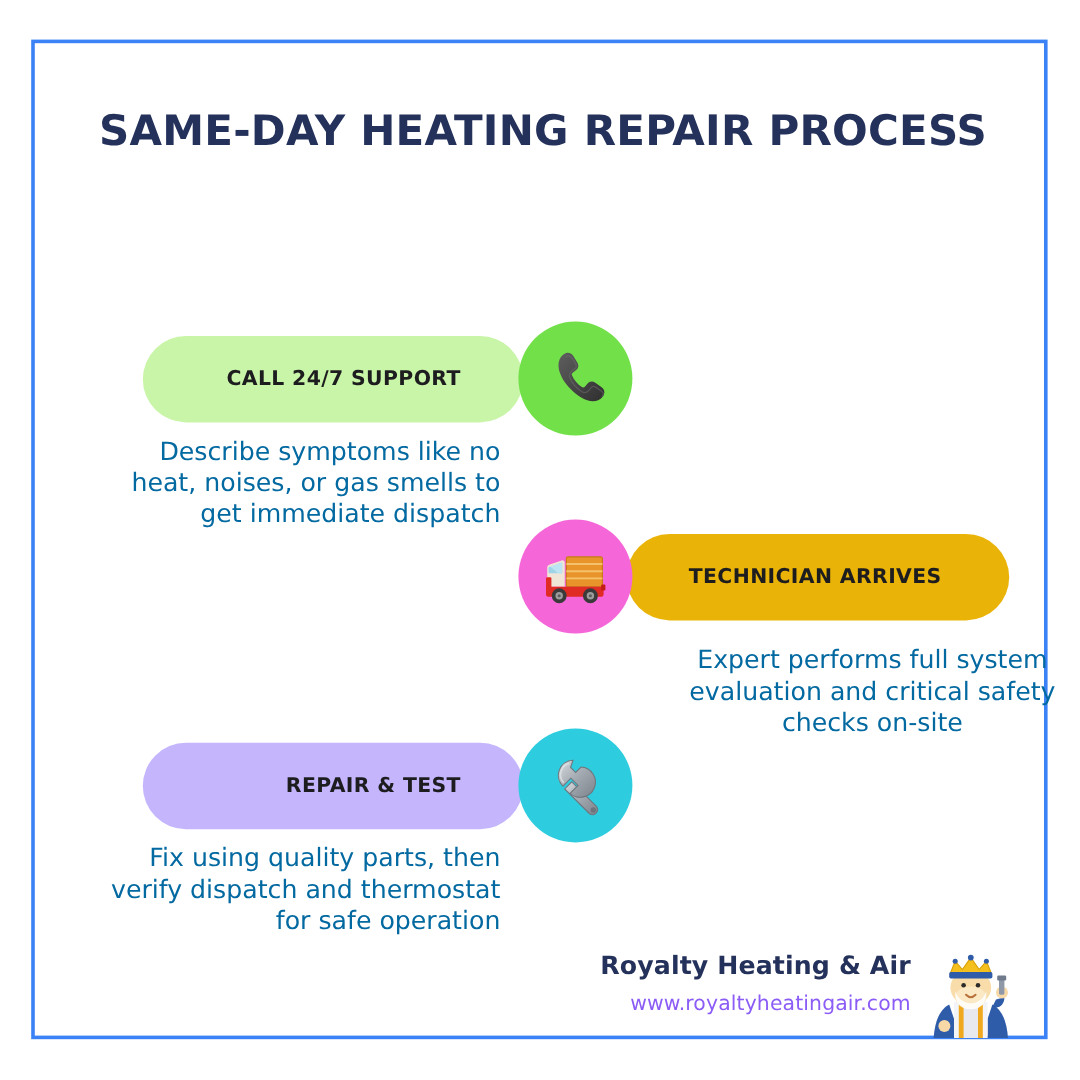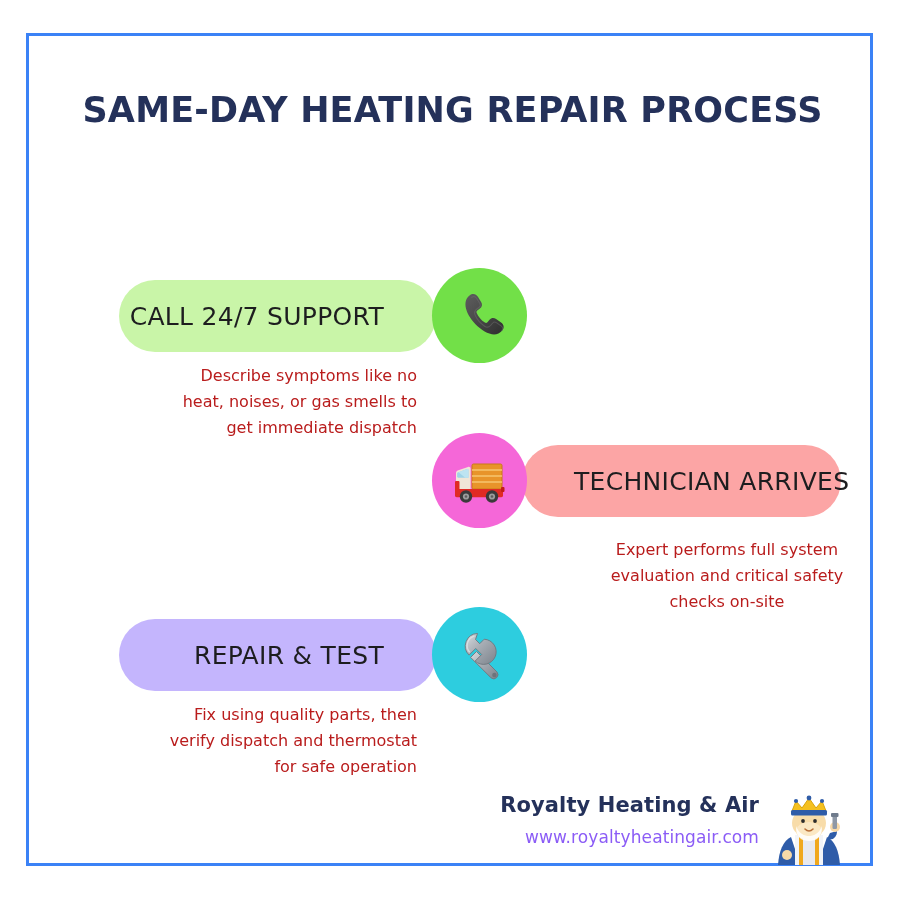--- a/index.html
+++ b/index.html
@@ -65,41 +65,41 @@
   }
   .pill {
     position: absolute;
     height: 72px;
     border-radius: 36px;
     display: flex;
     align-items: center;
     box-sizing: border-box;
   }
   .pill-label {
-    font-size: 25px;
-    font-weight: normal;
+    font-size: 17px;
+    font-weight: bold;
     color: #1d1d1f;
     letter-spacing: 0.3px;
     white-space: nowrap;
   }
   .circle {
     position: absolute;
     width: 95px;
     height: 95px;
     border-radius: 50%;
     display: flex;
     align-items: center;
     justify-content: center;
   }
   .circle svg { display: block; }
   .desc {
     position: absolute;
-    font-size: 16px;
+    font-size: 21px;
     line-height: 26px;
-    color: #b91c1c;
+    color: #0369a1;
     white-space: pre-line;
   }
 
   
   #step1-pill  { left: 90px;  top: 244px; width: 317px; padding-right: 52px; justify-content: flex-end; }
   #step1-circle{ left: 403px; top: 232px; }
   #step1-desc  { left: 48px;  top: 327px; width: 340px; text-align: right; }
 
   
   #step2-pill  { left: 493px; top: 409px; width: 319px; padding-left: 52px; justify-content: flex-start; }
@@ -174,21 +174,21 @@
             <path d="M19.2 9.6c2.2-1.7 4.2-1.1 5.5.9l3.1 5c.9 1.5.7 2.7-.6 3.7l-2.7 2.1c-1.9 1.5-2.4 3.6-1.4 5.8 1.8 4.2 5.3 8.4 9.5 11.1 2.1 1.4 4.3 1.1 5.9-.7l2.2-2.5c1-1.2 2.2-1.3 3.6-.4l4.8 3.3c1.9 1.3 2.2 3 .5 4.9" fill="none" stroke="#6b6b6b" stroke-width="1.1" opacity="0.55"></path>
           </svg>
         </span>
       </div>
       <div class="desc" id="step1-desc">Describe symptoms like no
 heat, noises, or gas smells to
 get immediate dispatch</div>
     </div>
 
     <div class="step">
-      <div class="pill" id="step2-pill" style="background:#fca5a5;align-items:center;">
+      <div class="pill" id="step2-pill" style="background:#eab308;align-items:center;">
         <span class="pill-label">TECHNICIAN ARRIVES</span>
       </div>
       <div class="circle" id="step2-circle" style="background:#f567d8;">
         <span>
           <svg width="58" height="48" viewBox="0 0 58 48">
 
             <rect x="21" y="7" width="30" height="25" rx="1.5" fill="#e8942a"></rect>
             <rect x="21" y="7" width="30" height="25" rx="1.5" fill="none" stroke="#c87a16" stroke-width="1"></rect>
             <line x1="21" y1="13" x2="51" y2="13" stroke="#f5c26b" stroke-width="1.6"></line>
             <line x1="21" y1="19" x2="51" y2="19" stroke="#f5c26b" stroke-width="1.6"></line>

